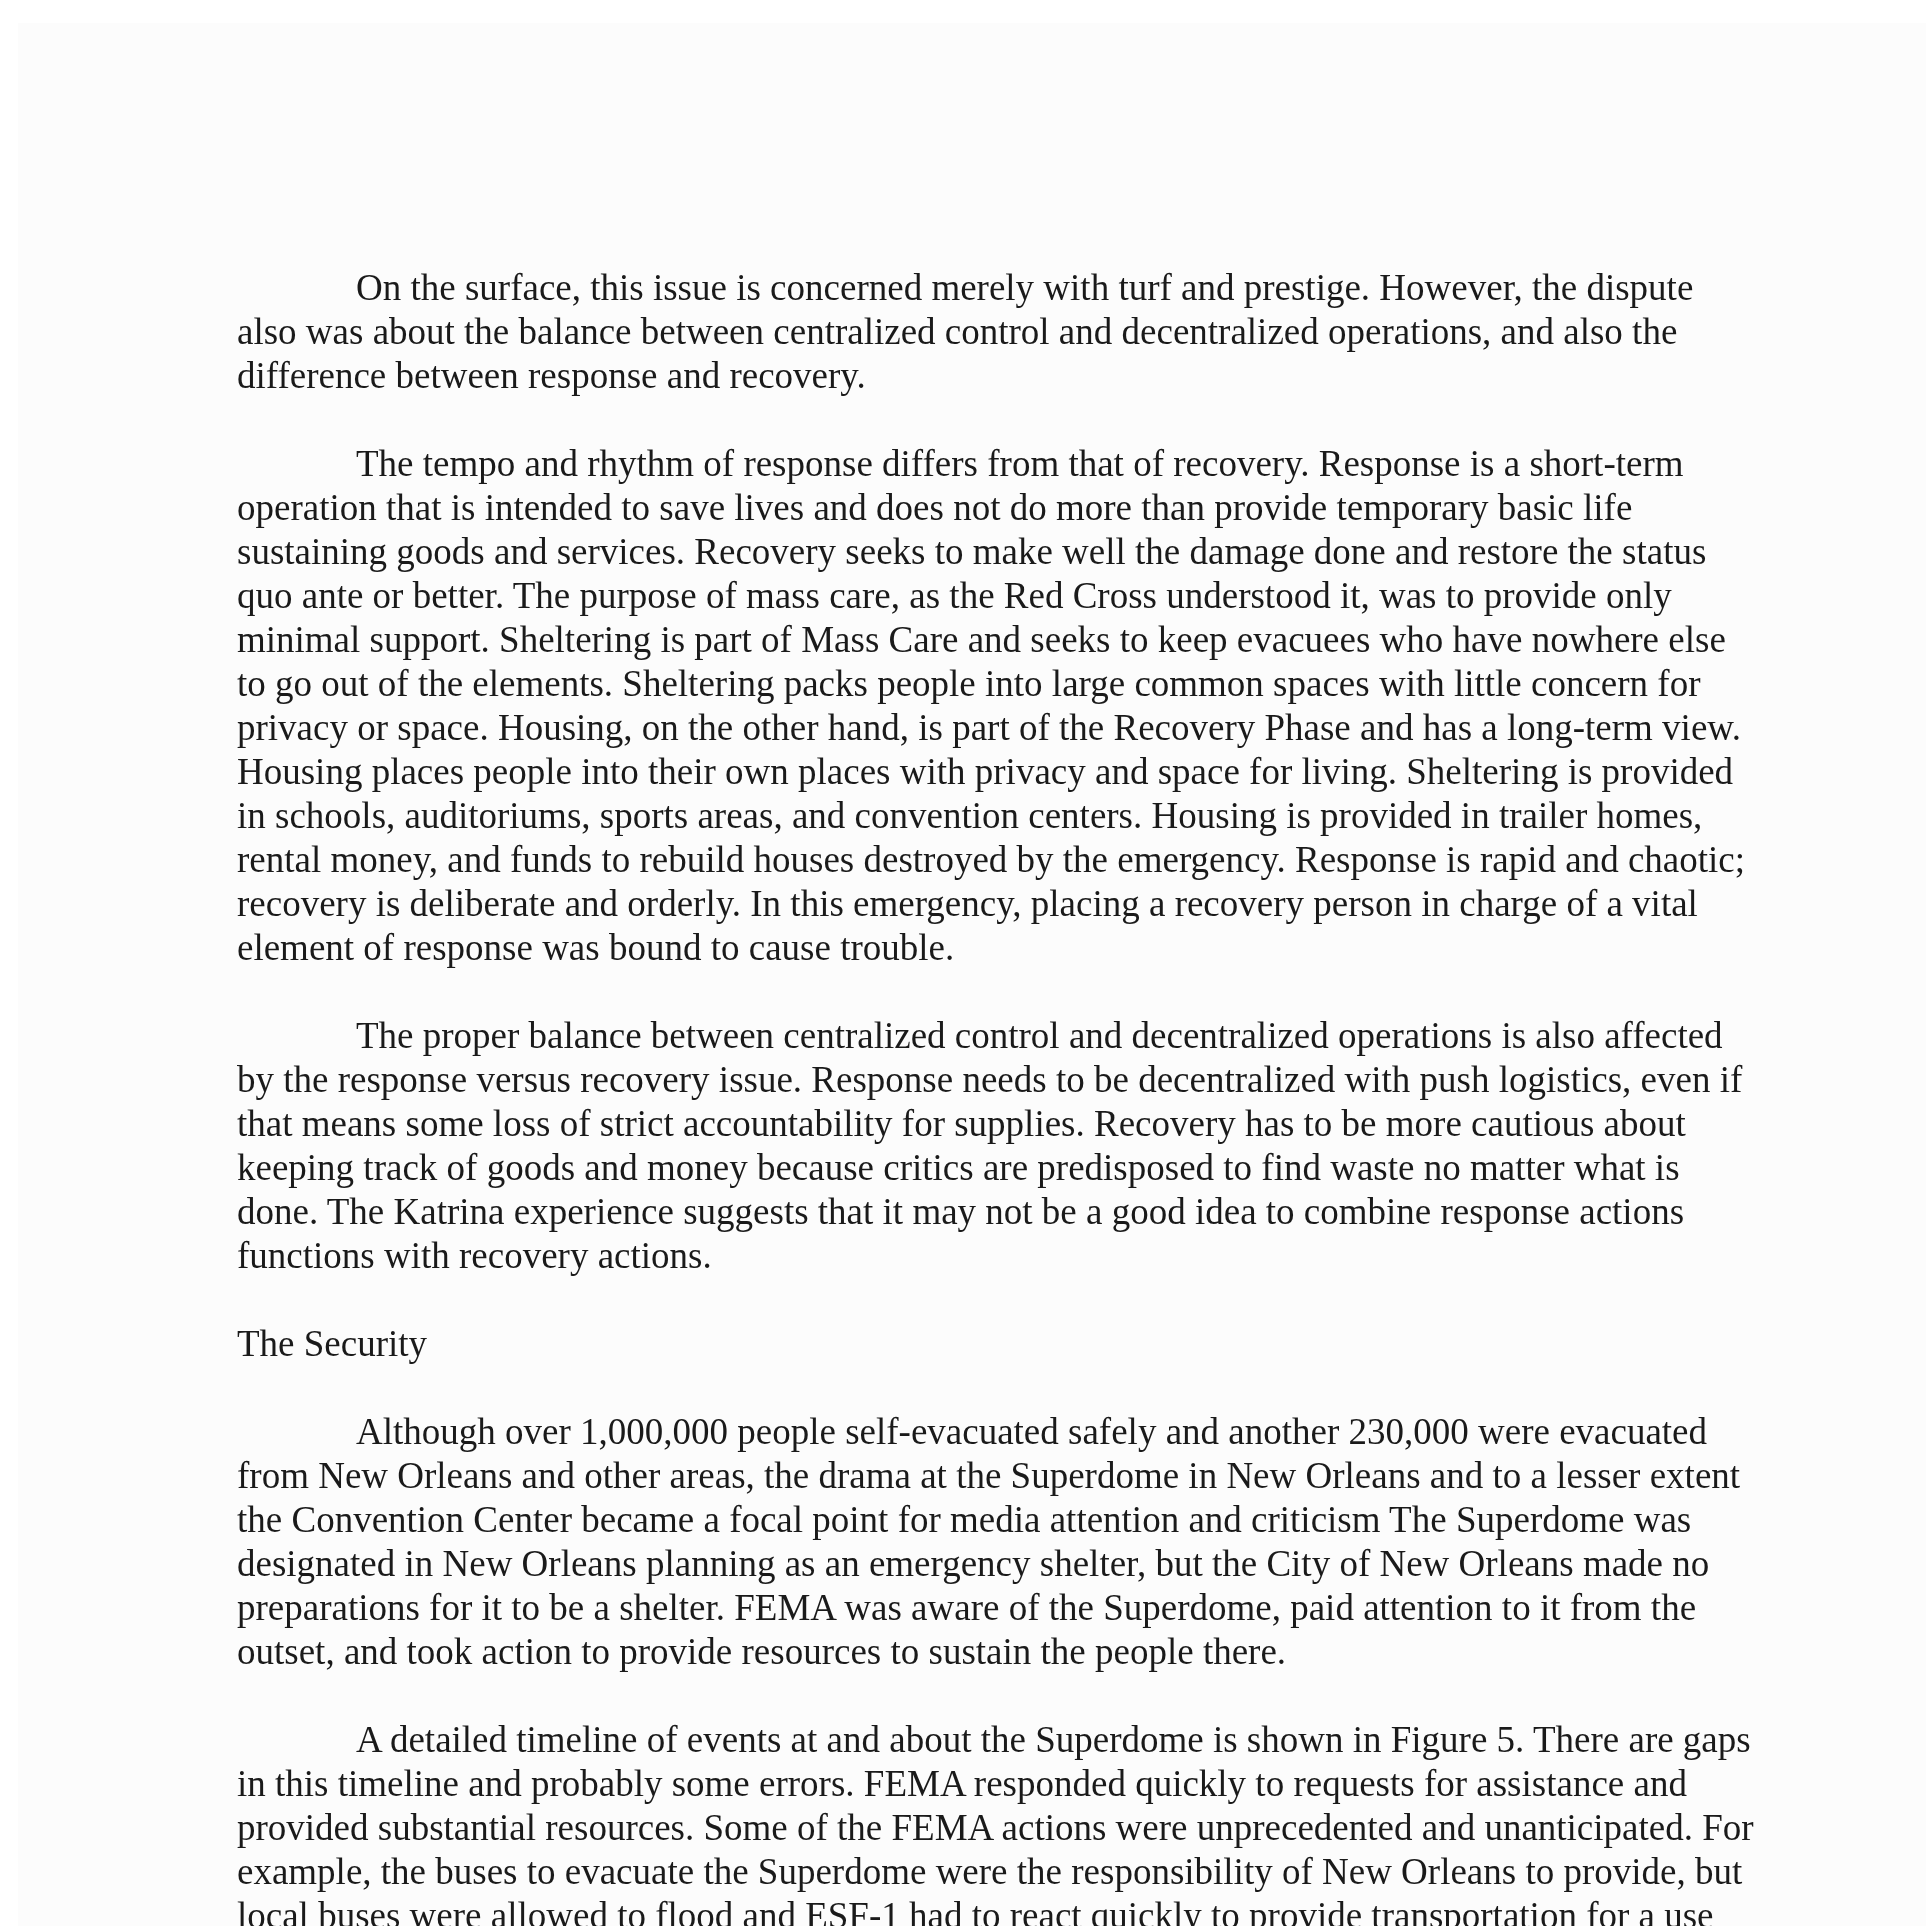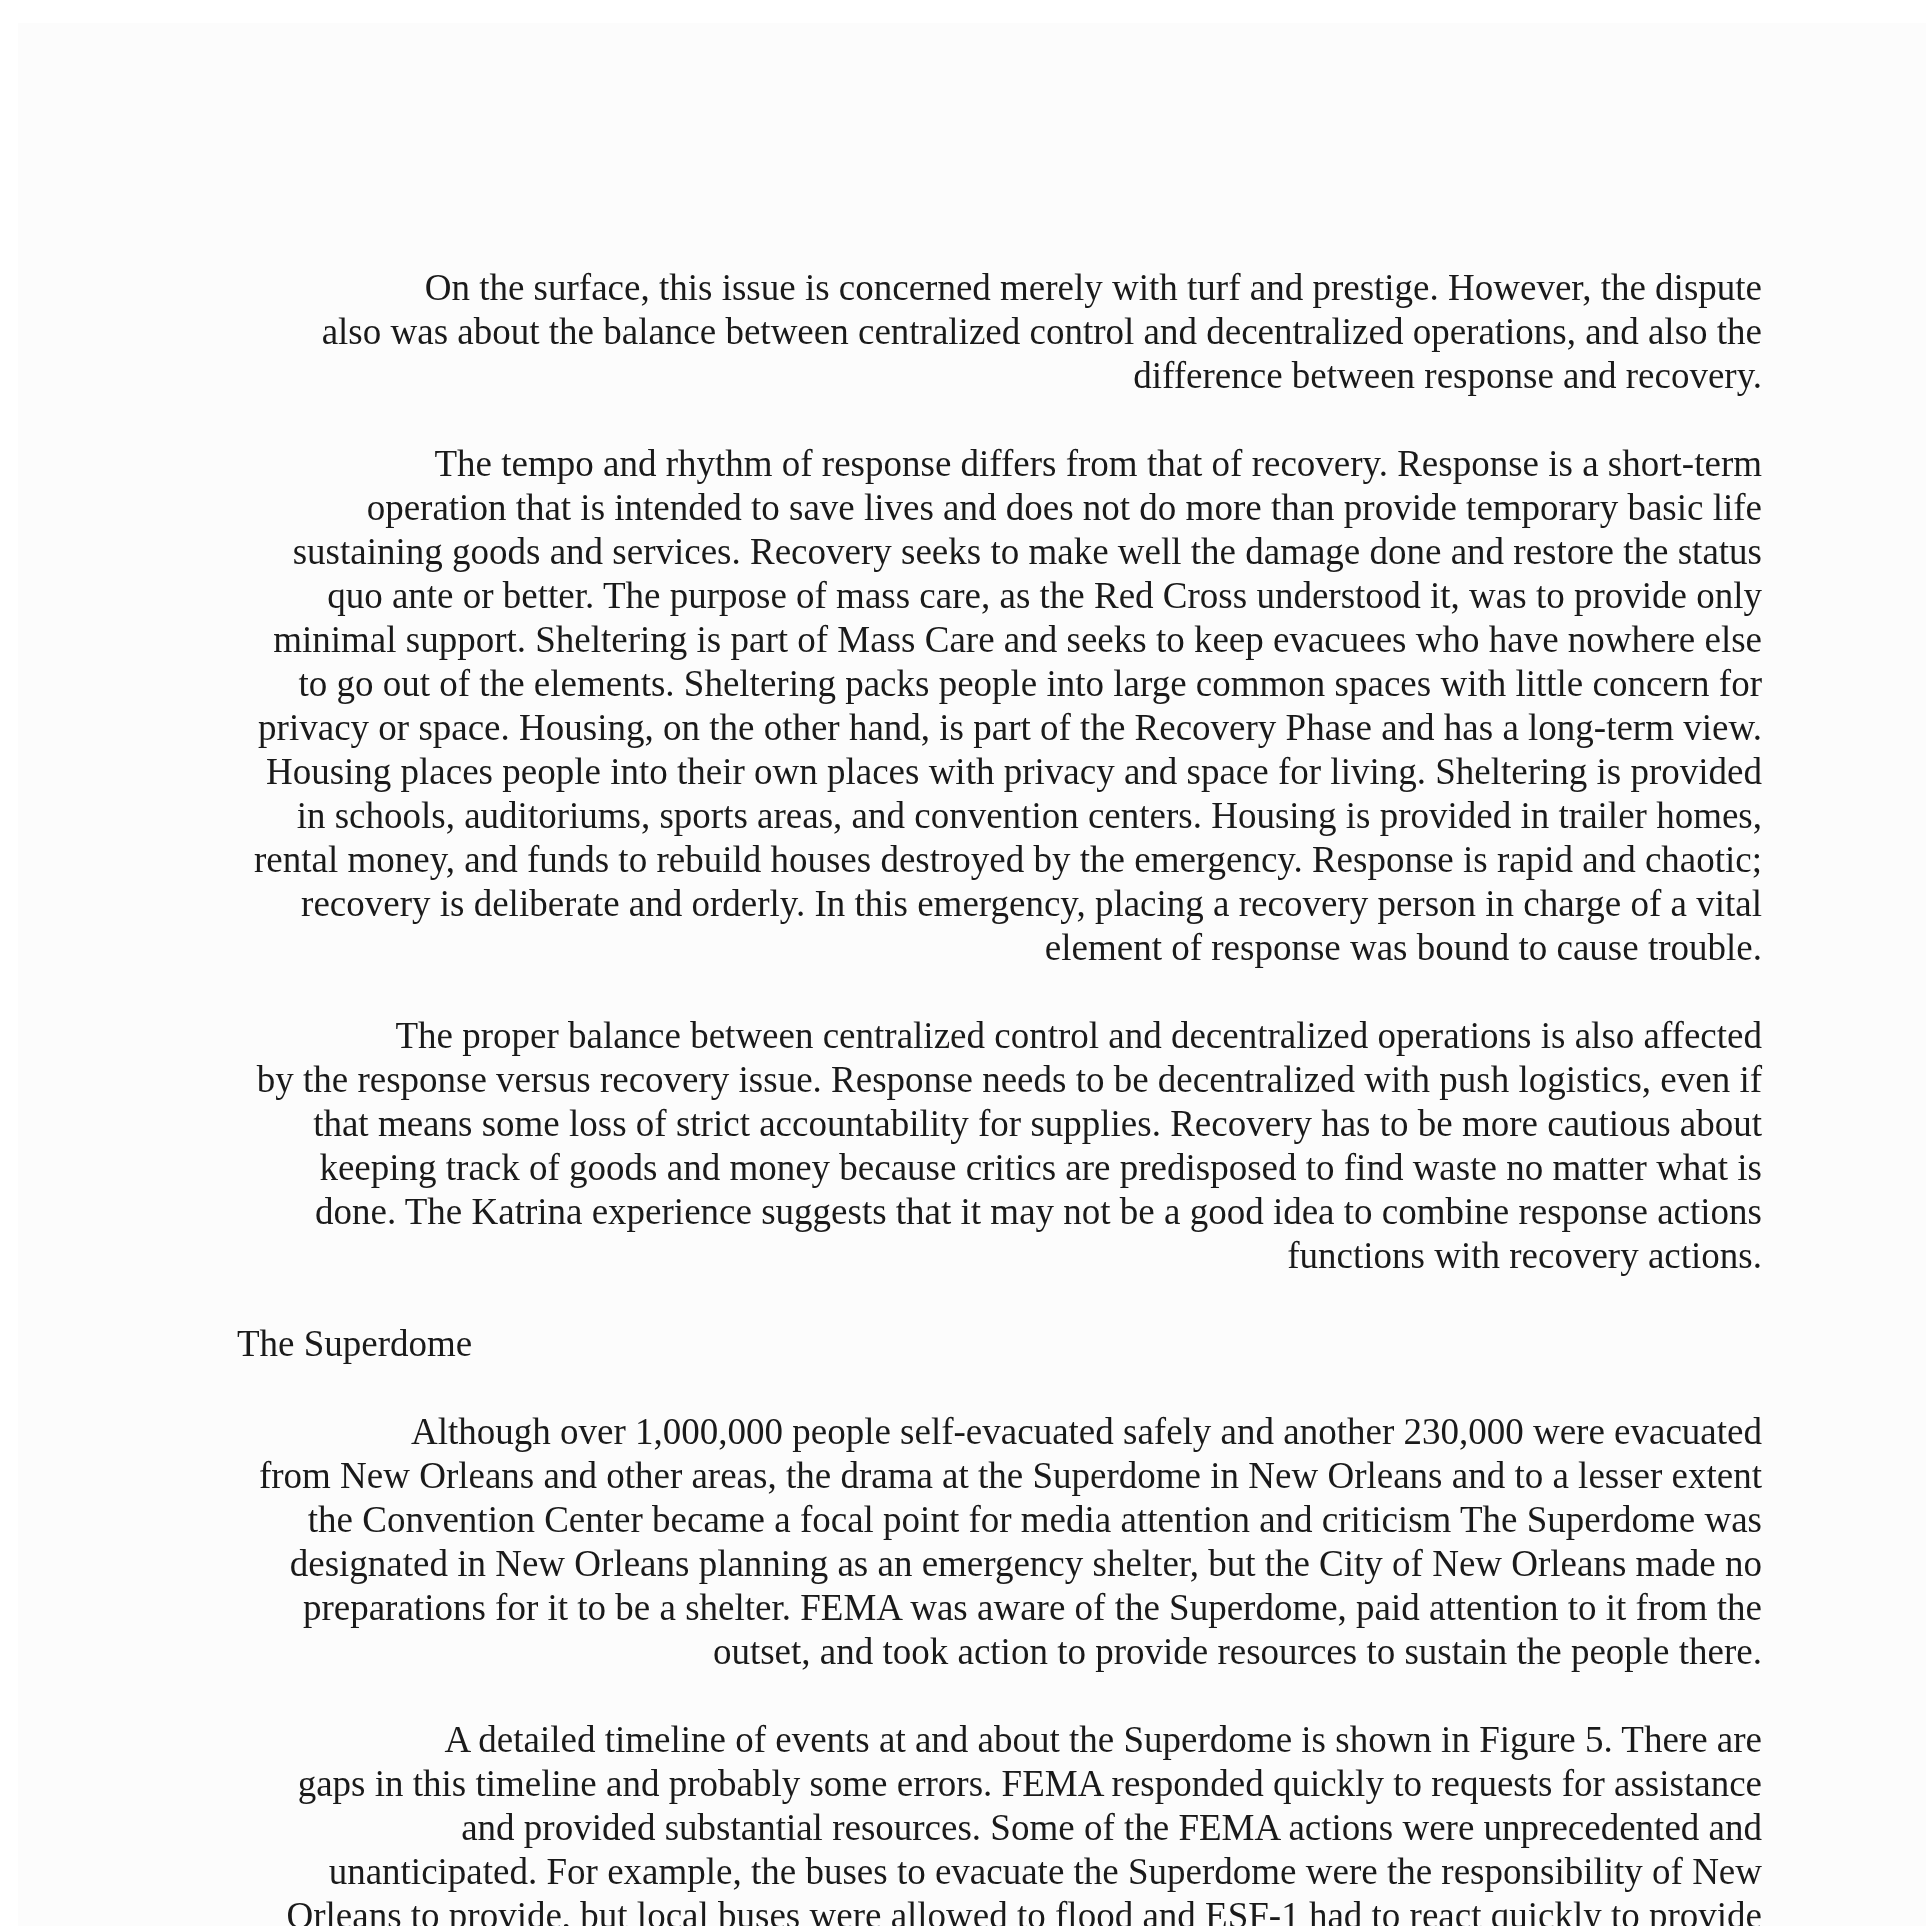--- a/index.html
+++ b/index.html
@@ -25,36 +25,36 @@
     position: absolute;
     left: 237px;
     top: 266px;
     width: 1525px;
     font-family: "Liberation Serif", "DejaVu Serif", serif;
     font-size: 37px;
     line-height: 44px;
     color: #1a1a1a;
   }
   .para {
-    margin: 0 0 44px 16px;
+    margin: 0 0 44px 0;
     text-indent: 119px;
-    text-align: right;
+    text-align: left;
   }
   .heading {
     margin: 0 0 44px 0;
     text-indent: 0;
   }
 </style>
 </head>
 <body>
 
 <div class="paper">
 </div>
 
 <div class="content">
   <p class="para">On the surface, this issue is concerned merely with turf and prestige.  However, the dispute also was about the balance between centralized control and decentralized operations, and also the difference between response and recovery.</p>
   <p class="para">The tempo and rhythm of response differs from that of recovery.  Response is a short-term operation that is intended to save lives and does not do more than provide temporary basic life sustaining goods and services.  Recovery seeks to make well the damage done and restore the status quo ante or better.  The purpose of mass care, as the Red Cross understood it, was to provide only minimal support.  Sheltering is part of Mass Care and seeks to keep evacuees who have nowhere else to go out of the elements.  Sheltering packs people into large common spaces with little concern for privacy or space.  Housing, on the other hand, is part of the Recovery Phase and has a long-term view.  Housing places people into their own places with privacy and space for living.  Sheltering is provided in schools, auditoriums, sports areas, and convention centers.  Housing is provided in trailer homes, rental money, and funds to rebuild houses destroyed by the emergency.  Response is rapid and chaotic; recovery is deliberate and orderly.  In this emergency, placing a recovery person in charge of a vital element of response was bound to cause trouble.</p>
   <p class="para">The proper balance between centralized control and decentralized operations is also affected by the response versus recovery issue.  Response needs to be decentralized with push logistics, even if that means some loss of strict accountability for supplies.  Recovery has to be more cautious about keeping track of goods and money because critics are predisposed to find waste no matter what is done.  The Katrina experience suggests that it may not be a good idea to combine response actions functions with recovery actions.</p>
-  <p class="heading">The Superdome</p>
+  <p class="heading">The Security</p>
   <p class="para">Although over 1,000,000 people self-evacuated safely and another 230,000 were evacuated from New Orleans and other areas, the drama at the Superdome in New Orleans and to a lesser extent the Convention Center became a focal point for media attention and criticism The Superdome was designated in New Orleans planning as an emergency shelter, but the City of New Orleans made no preparations for it to be a shelter.  FEMA was aware of the Superdome, paid attention to it from the outset, and took action to provide resources to sustain the people there.</p>
   <p class="para">A detailed timeline of events at and about the Superdome is shown in Figure 5.  There are gaps in this timeline and probably some errors.  FEMA responded quickly to requests for assistance and provided substantial resources.  Some of the FEMA actions were unprecedented and unanticipated. For example, the buses to evacuate the Superdome were the responsibility of New Orleans to provide, but local buses were allowed to flood and ESF-1 had to react quickly to provide transportation for a use that was outside of its normal purview for response operations.  Security at the Superdome was also a local responsibility but was not provided by the City of New Orleans, and even National Guard troops on site at the start were unable to control the situation.  While 90% of the people behaved well, the remaining 10% did not.  As a result, basic sanitation was ignored, drug use and bad behavior predominated, and conditions were made</p>
 </div>
 
 
 </body></html>

